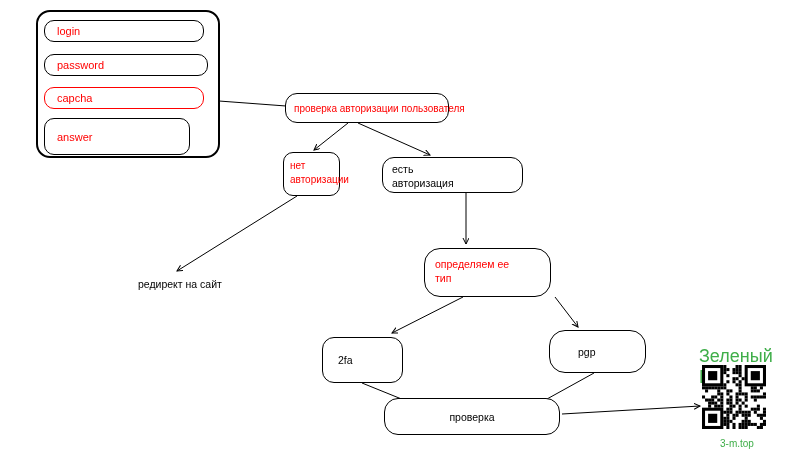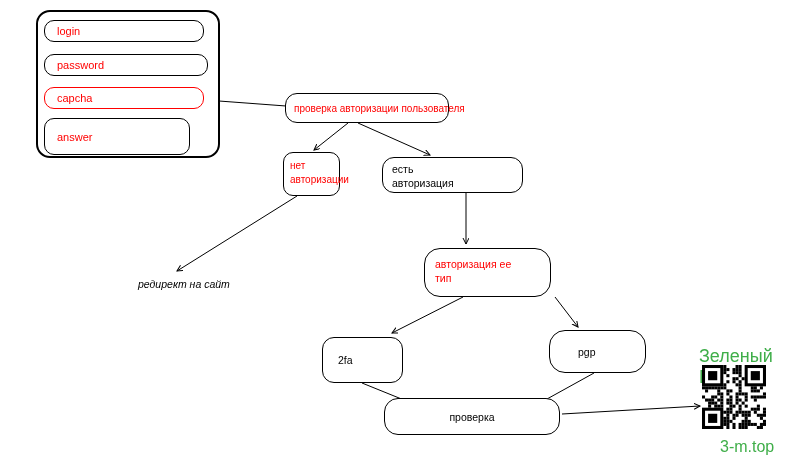--- a/index.html
+++ b/index.html
@@ -66,28 +66,28 @@
     left: 549px; top: 330px; width: 97px; height: 43px; border-radius: 16px;
     font-size: 10.5px; display: flex; align-items: center; padding-left: 28px;
   }
   .n-verify {
     left: 384px; top: 398px; width: 176px; height: 37px; border-radius: 14px;
     font-size: 10.5px; display: flex; align-items: center; justify-content: center;
   }
 
   .redirect-label {
     position: absolute; left: 138px; top: 278px;
-    font-size: 10.5px; color: #000; font-style: italic;
+    font-size: 10.5px; color: #000;
   }
 
   
   .brand-name   { position: absolute; left: 699px; top: 346px; color: #3fae49; font-size: 18px; }
   .qr           { position: absolute; left: 702px; top: 365px; width: 64px; height: 64px; }
   .qr svg       { width: 64px; height: 64px; display: block; }
-  .brand-domain { position: absolute; left: 720px; top: 438px; color: #3fae49; font-size: 16px; }
+  .brand-domain { position: absolute; left: 720px; top: 438px; color: #3fae49; font-size: 10px; }
 </style>
 </head>
 <body>
 
 <div class="stage">
 
   <svg class="wires" viewBox="0 0 800 467" xmlns="http://www.w3.org/2000/svg">
     <defs>
       <marker id="arrow" markerWidth="10" markerHeight="10" refX="6" refY="3" orient="auto" markerUnits="userSpaceOnUse">
         <path d="M0,0 L6,3 L0,6" fill="none" stroke="#000" stroke-width="1"></path>
@@ -123,21 +123,21 @@
   <div class="node n-noauth"><span>нет
 авторизации</span></div>
 
   <div class="node n-auth">
     <span>проверка авторизации пользователя</span>
   </div>
 
   <div class="node n-hasauth"><span>есть
 авторизация</span></div>
 
-  <div class="node n-determine"><span>авторизация ее
+  <div class="node n-determine"><span>определяем ее
 тип</span></div>
 
   <div class="node n-2fa">
     <span>2fa</span>
   </div>
 
   <div class="node n-pgp">
     <span>pgp</span>
   </div>
 

